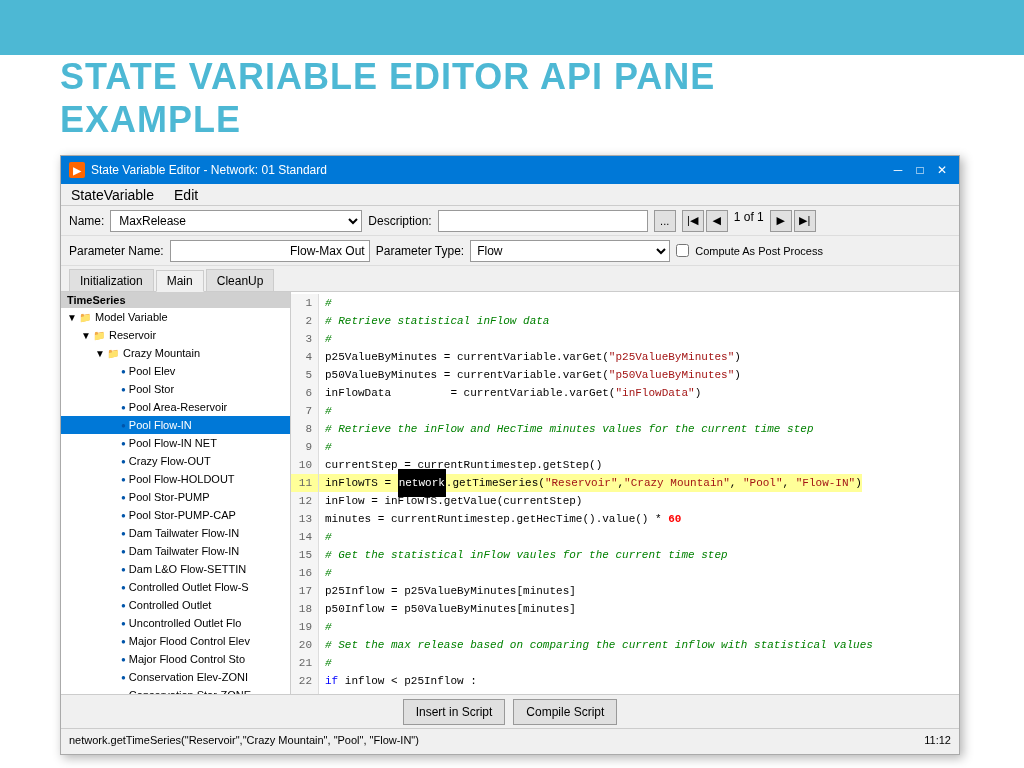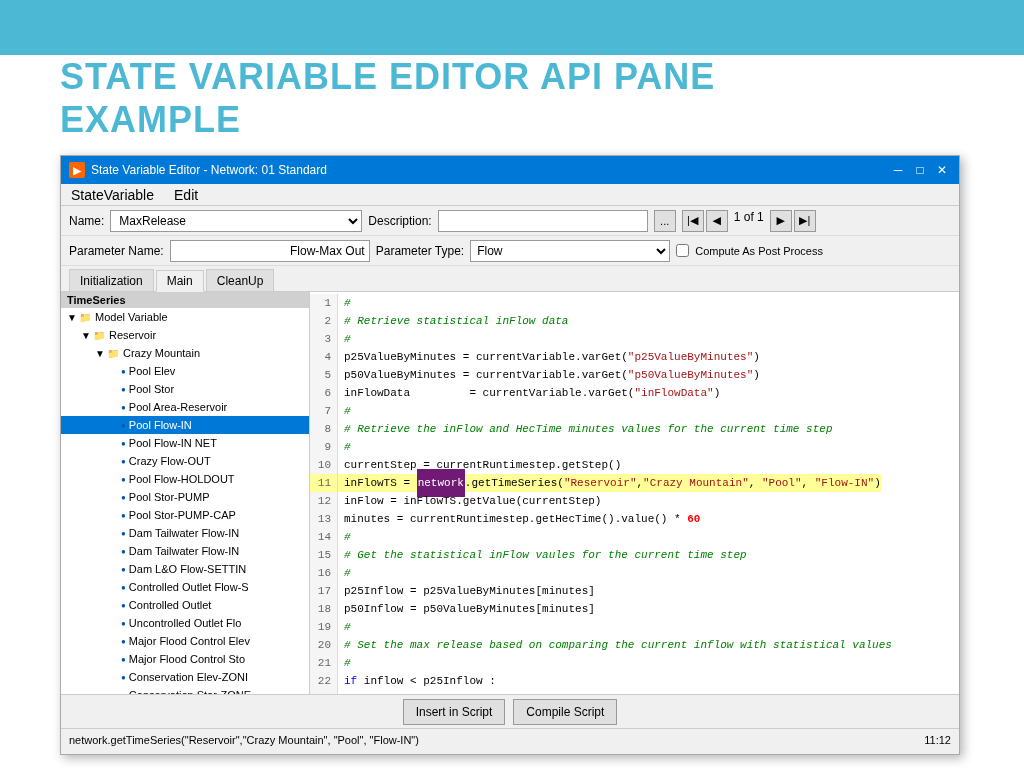--- a/index.html
+++ b/index.html
@@ -199,21 +199,21 @@
 
     
     .content-area {
       display: flex;
       height: calc(100% - 28px - 22px - 30px - 30px - 26px - 26px - 34px);
       background: white;
     }
 
     
     .tree-panel {
-      width: 249px;
+      width: 230px;
       border-right: 1px solid #ccc;
       background: white;
       overflow-y: auto;
       font-size: 11px;
       position: relative;
     }
     .tree-header {
       background: #d0d0d0;
       padding: 2px 6px;
       font-size: 11px;
@@ -294,21 +294,21 @@
     }
     .code-line.highlighted-line .line-num {
       background: #ffff99;
     }
 
     
     .c-comment { color: #008000; font-style: italic; }
     .c-string { color: #a31515; }
     .c-keyword { color: #0000ff; }
     .c-number { color: #ff0000; font-weight: bold; }
-    .c-highlight-word { background: #701a75; color: white; padding: 8px 1px; }
+    .c-highlight-word { background: #000000; color: white; padding: 8px 1px; }
 
     
     .status-bar {
       height: 22px;
       background: #f0f0f0;
       border-top: 1px solid #ccc;
       display: flex;
       align-items: center;
       justify-content: space-between;
       padding: 0 8px;

